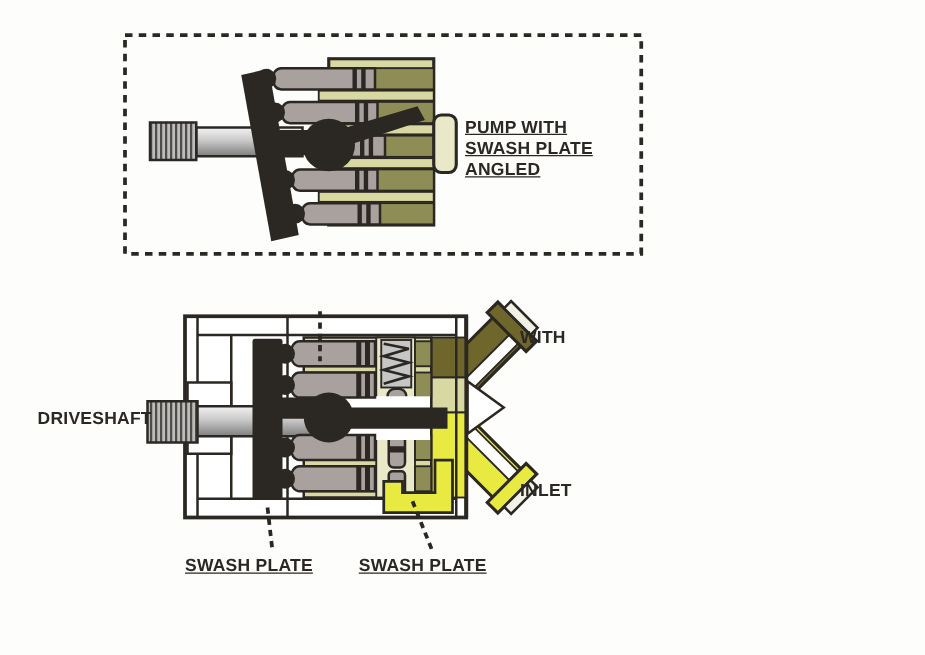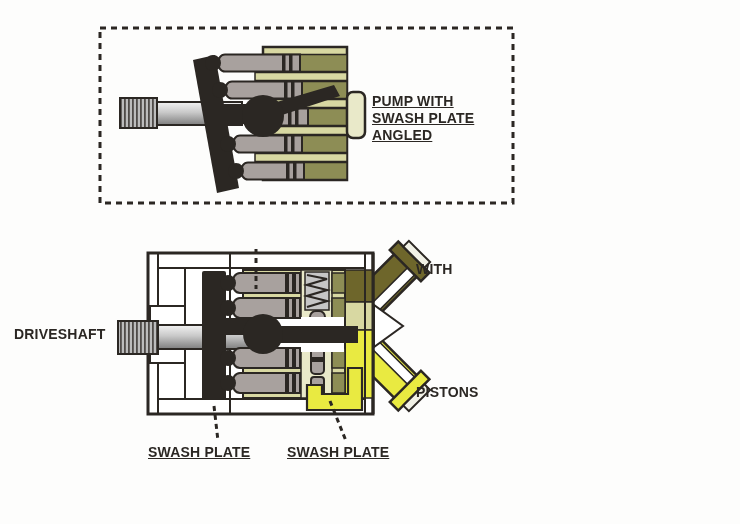--- a/index.html
+++ b/index.html
@@ -217,20 +217,20 @@
   <line x1="330" y1="401" x2="346" y2="441" class="dash"></line>
 </svg>
 
 <div class="lbl center" style="left:372px;top:93px;width:134px;line-height:17px;">
   <span class="title-line">PUMP WITH</span>
   <span class="title-line">SWASH PLATE</span>
   <span class="title-line">ANGLED</span>
 </div>
 
 <div class="lbl" style="left:416px;top:261px;">WITH</div>
-<div class="lbl" style="left:14px;top:326px;">DRIVESHAFT</div>
-<div class="lbl" style="left:416px;top:384px;">PISTONS</div>
+<div class="lbl" style="left:30px;top:326px;">DRIVESHAFT</div>
+<div class="lbl" style="left:416px;top:384px;">INLET</div>
 <div class="lbl center" style="left:148px;top:444px;width:118px;">SWASH PLATE</div>
 <div class="lbl center" style="left:287px;top:444px;width:120px;line-height:17px;">
   <span class="title-line">SWASH PLATE</span>
 </div>
 
 </div>
 
 </body></html>

